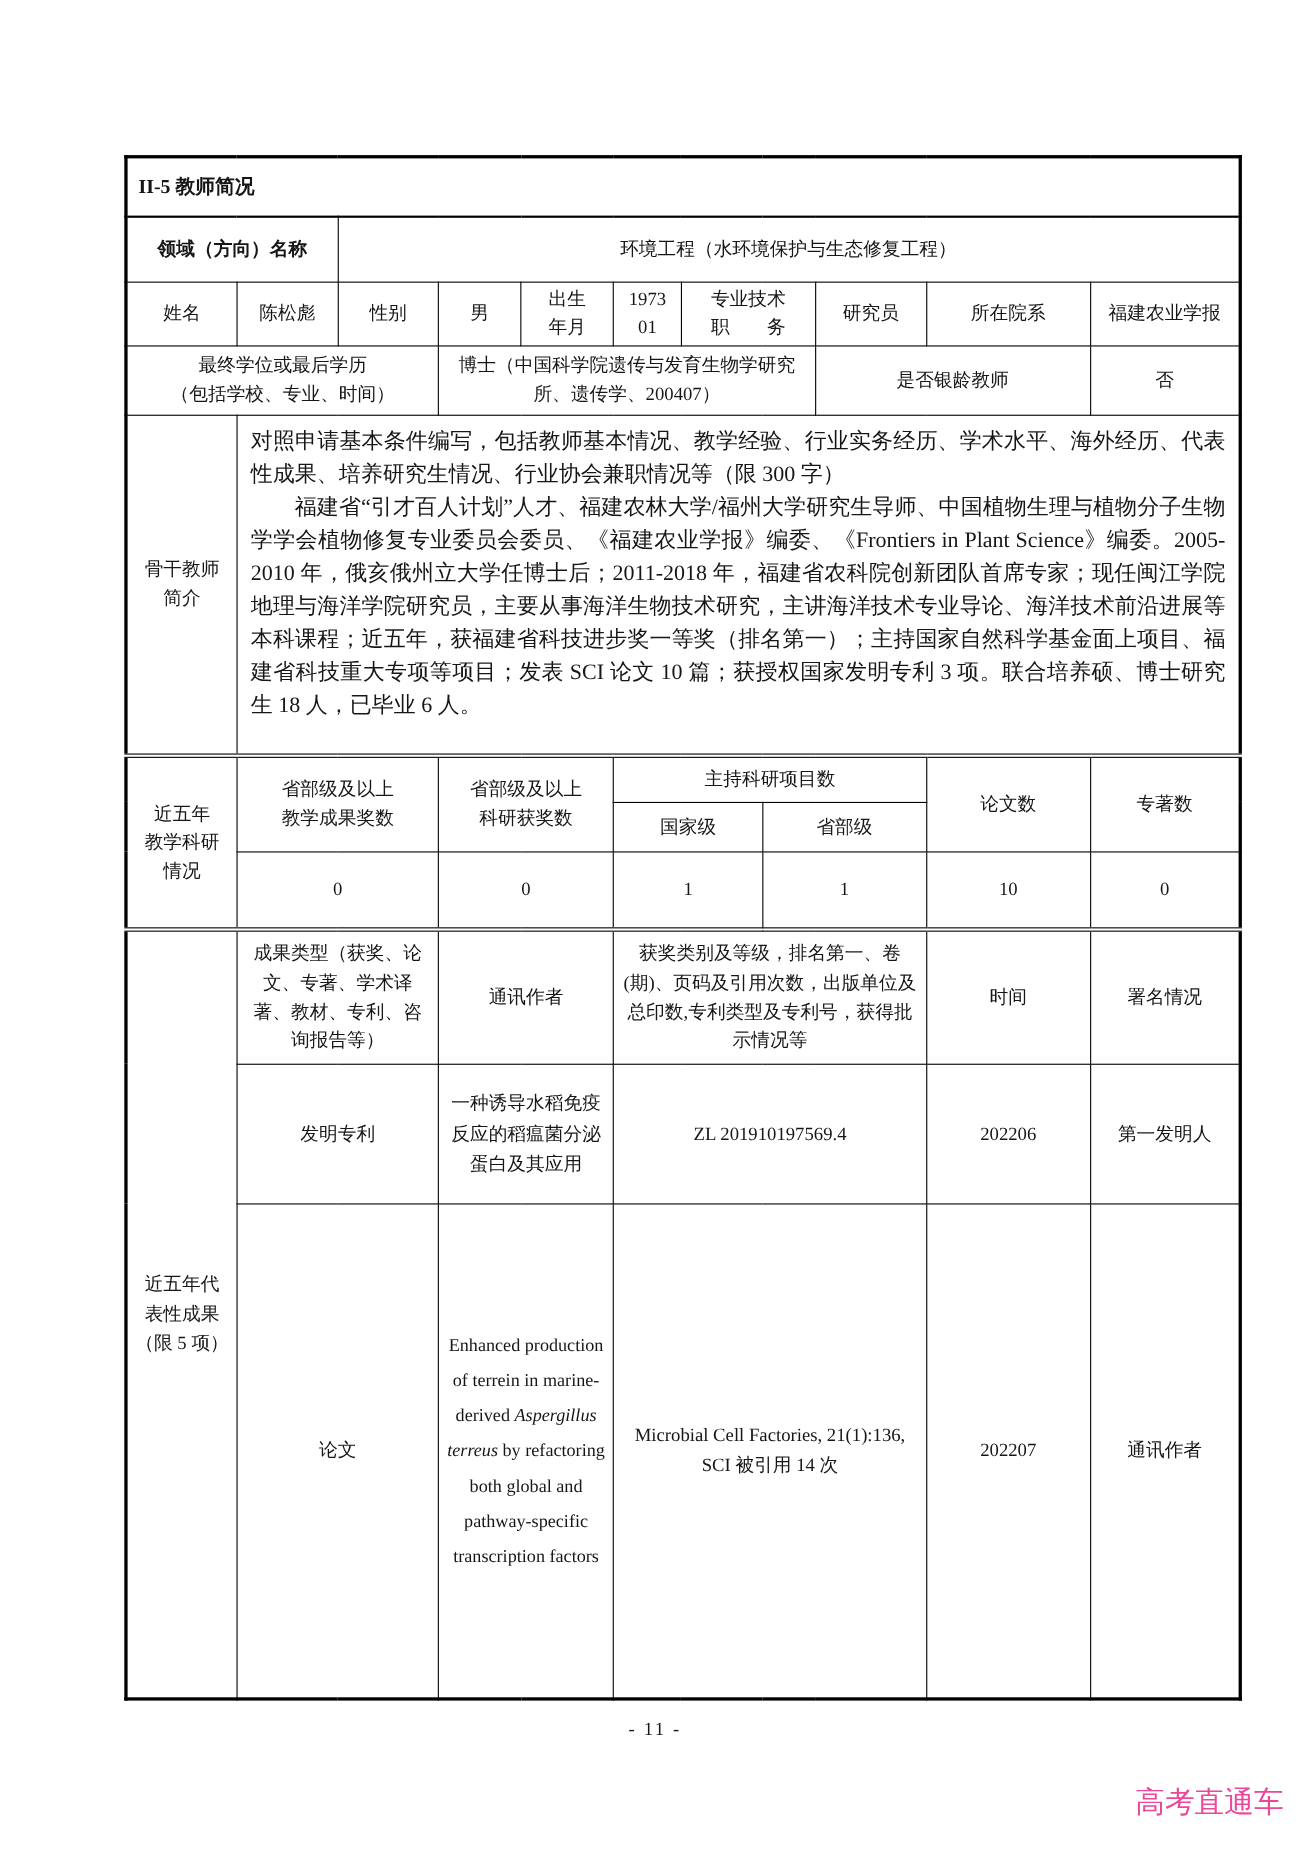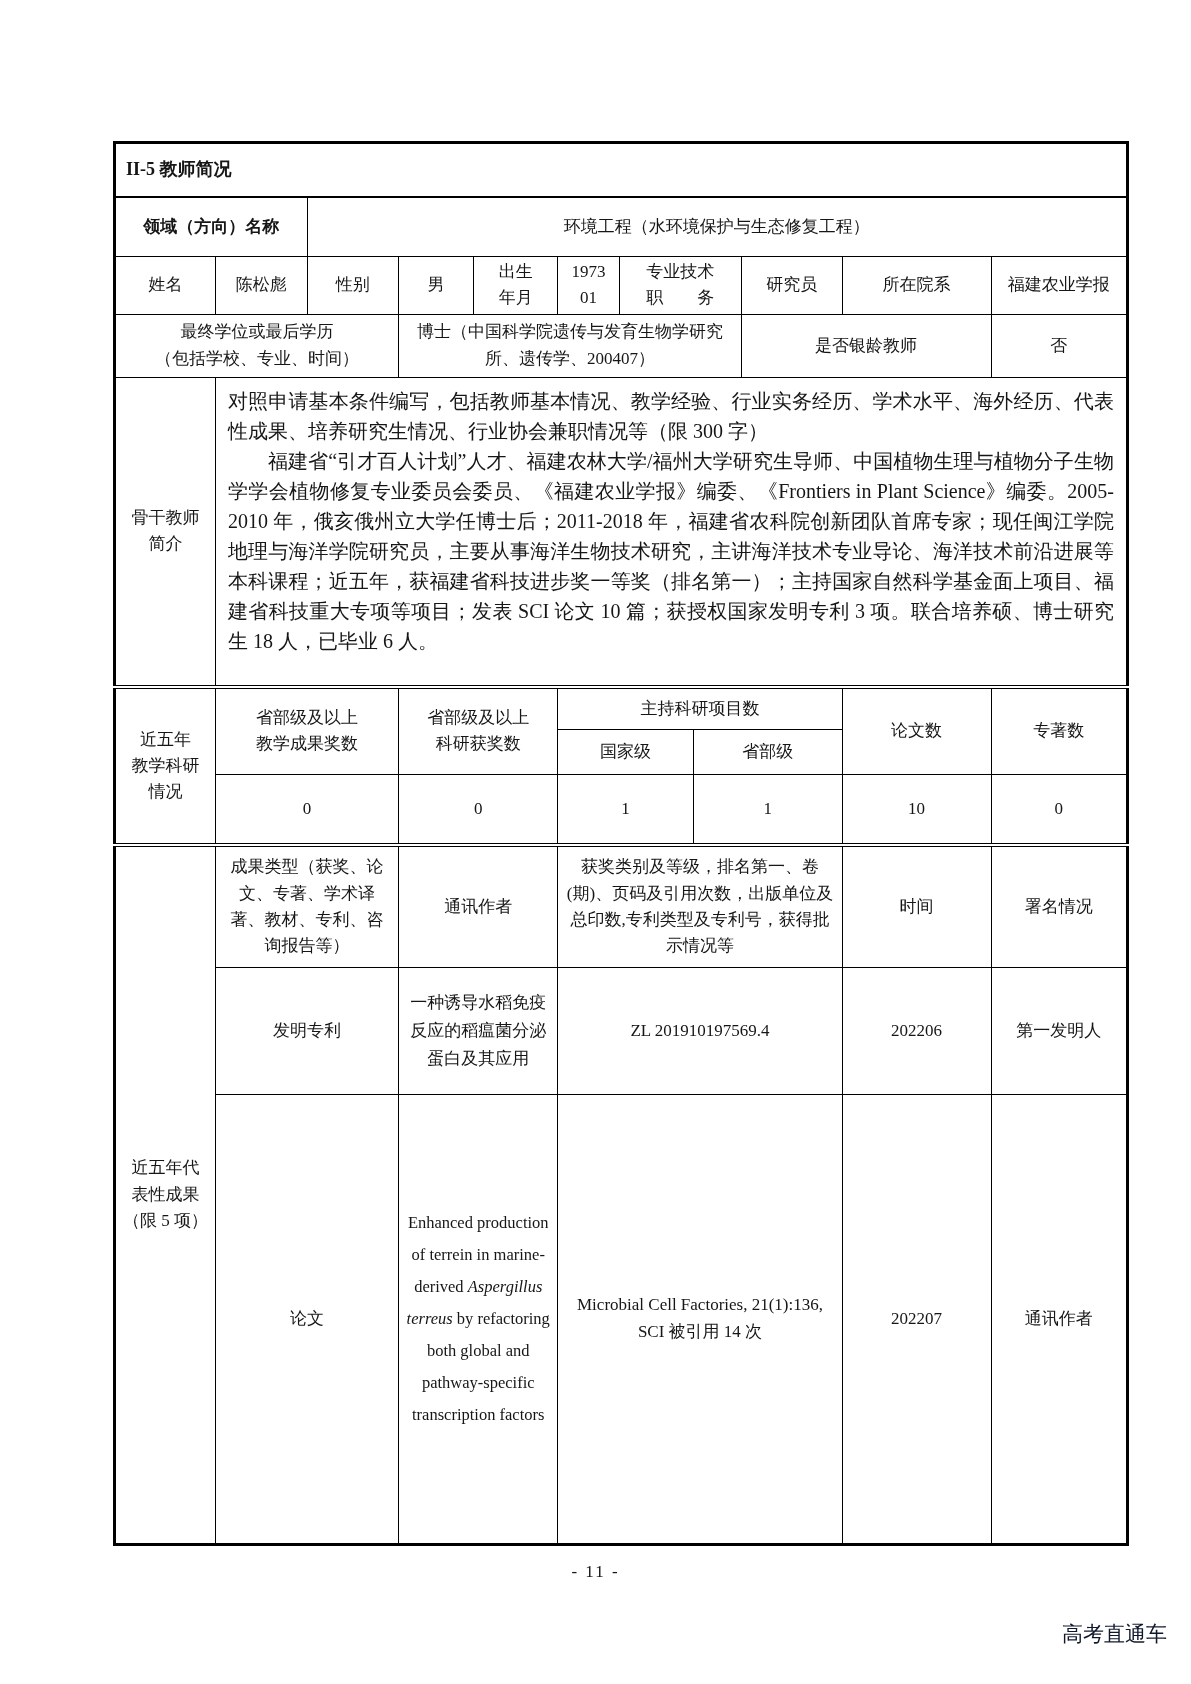--- a/index.html
+++ b/index.html
@@ -31,21 +31,21 @@
   td.profile-content p.indent{text-indent:2em;}
   td.paper-name{line-height:32px;font-size:16.5px;padding:20px 4px;}
   td.patent-name{line-height:28px;padding:1px 4px;}
   td.detail-head{padding:4px 8px;}
   .pagenum{
     position:absolute;top:1562px;left:0;width:100%;
     text-align:center;font-size:17px;letter-spacing:2px;
   }
   .watermark{
     position:absolute;top:1620px;right:24px;
-    font-size:21px;color:#0f172a;
+    font-size:27px;color:#ec4899;
     font-family:"Liberation Sans","DejaVu Sans",sans-serif;
   }
 </style>
 </head>
 <body>
 
 <table class="sheet">
   <colgroup>
     <col style="width:9.97%">
       <col style="width:9.04%">

